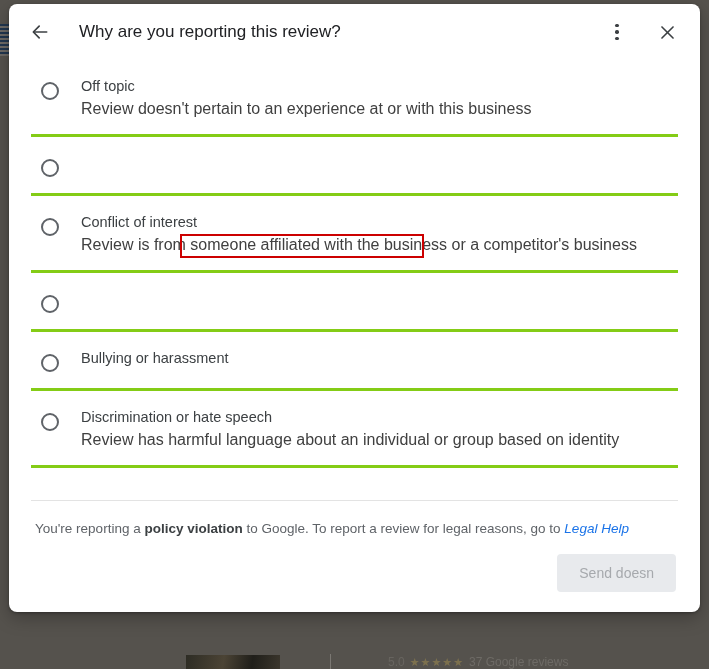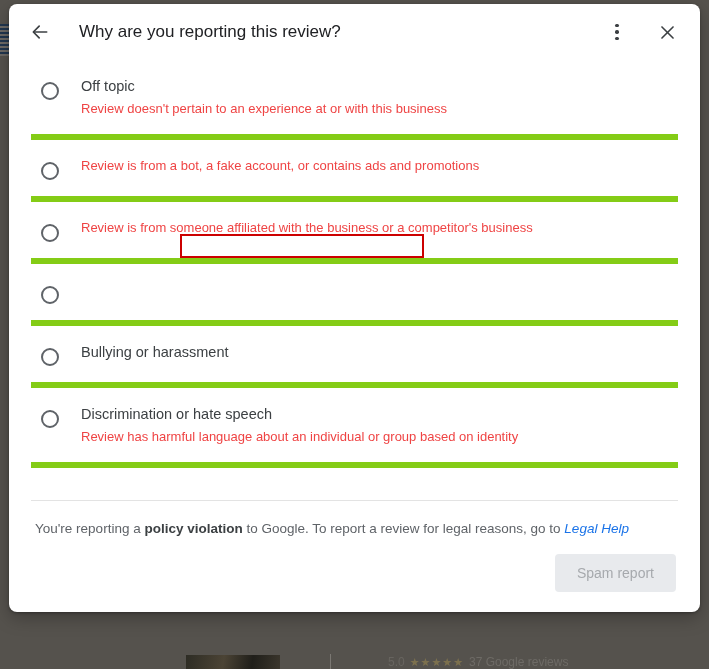--- a/index.html
+++ b/index.html
@@ -135,21 +135,21 @@
   .dlg-body {
     flex: 1 1 auto;
     padding: 0 22px;
     box-sizing: border-box;
     overflow-y: auto;
   }
   .option-row {
     display: flex;
     align-items: flex-start;
     padding: 16px 2px 16px 2px;
-    border-bottom: 6px solid #84cc16;
+    border-bottom: 3px solid #84cc16;
     cursor: pointer;
     position: relative;
   }
   .option-row:last-of-type { border-bottom: 1px solid #e3e3e3; }
   .radio {
     flex: 0 0 auto;
     width: 18px;
     height: 18px;
     border: 2px solid #5f6368;
     border-radius: 50%;
@@ -160,22 +160,22 @@
     margin-left: 22px;
     padding-right: 10px;
   }
   .option-title {
     font-size: 14.5px;
     color: #3c4043;
     line-height: 20px;
     margin-bottom: 3px;
   }
   .option-desc {
-    font-size: 13px;
-    color: #ef4444;
+    font-size: 16px;
+    color: #404040;
     line-height: 19px;
   }
 
   
   .dlg-note {
     flex: 0 0 auto;
     padding: 18px 26px 0 26px;
     font-size: 13.5px;
     color: #5f6368;
     line-height: 18px;
@@ -273,27 +273,27 @@
       <span class="radio"></span>
       <span class="option-texts">
         <div class="option-title">Off topic</div>
         <div class="option-desc">Review doesn't pertain to an experience at or with this business</div>
       </span>
     </div>
 
     <div class="option-row">
       <span class="radio"></span>
       <span class="option-texts">
-        <div class="option-desc">Review is from a bot, a fake account, or contains ads and promotions</div>
-      </span>
-    </div>
-
-    <div class="option-row">
-      <span class="radio"></span>
-      <span class="option-texts">
+      </span>
+    </div>
+
+    <div class="option-row">
+      <span class="radio"></span>
+      <span class="option-texts">
+        <div class="option-title">Conflict of interest</div>
         <div class="option-desc">Review is from someone affiliated with the business or a competitor's business</div>
       </span>
     </div>
 
     <div class="option-row">
       <span class="radio"></span>
     </div>
 
     <div class="option-row">
       <span class="radio"></span>
@@ -315,18 +315,18 @@
       
     </div>
 
   </div>
 
   <div class="dlg-note">
     <span>You're reporting a </span><b>policy violation</b><span> to Google. To report a review for legal reasons, go to </span><a class="legal-link">Legal Help</a>
   </div>
 
   <div class="dlg-actions">
-    <button class="send-btn" disabled="">Spam report</button>
+    <button class="send-btn" disabled="">Send doesn</button>
   </div>
 
 </div>
 
 <div class="annotation-box" style="border-color: rgb(204, 0, 0);"></div>
 
 </body></html>

